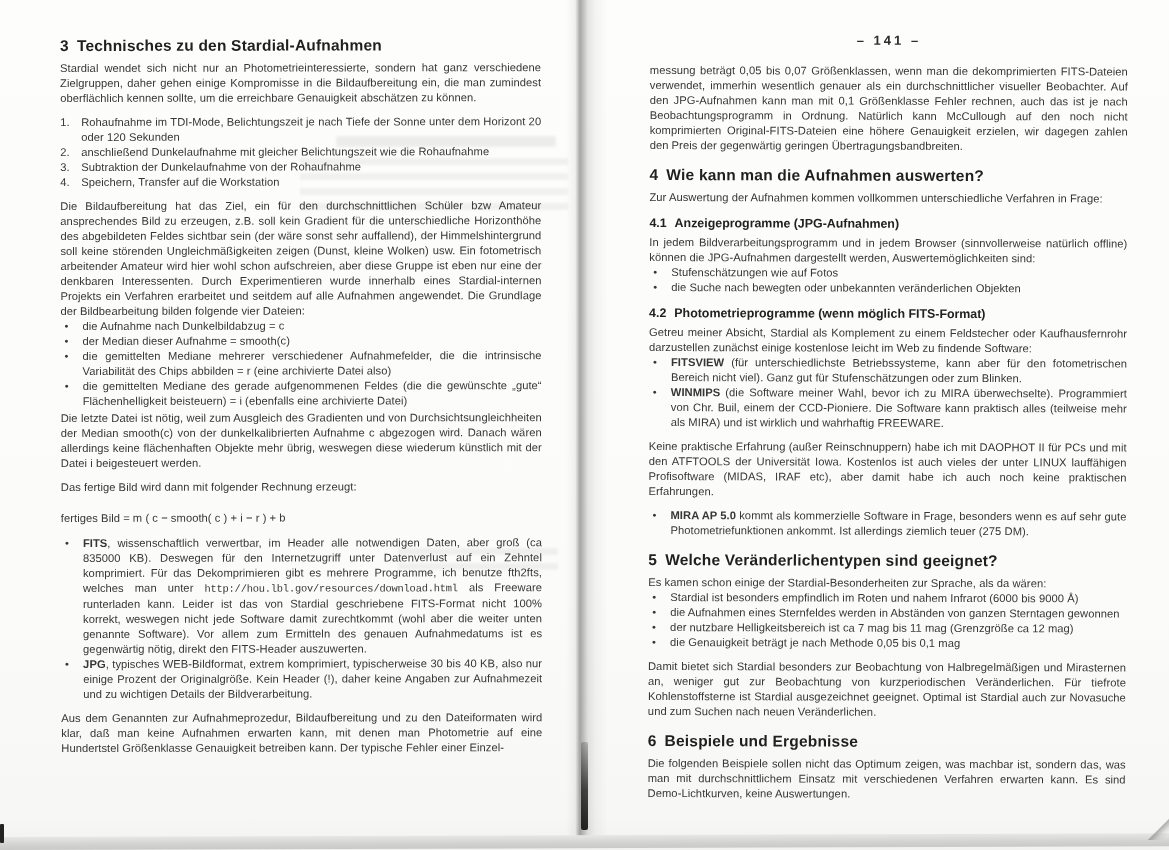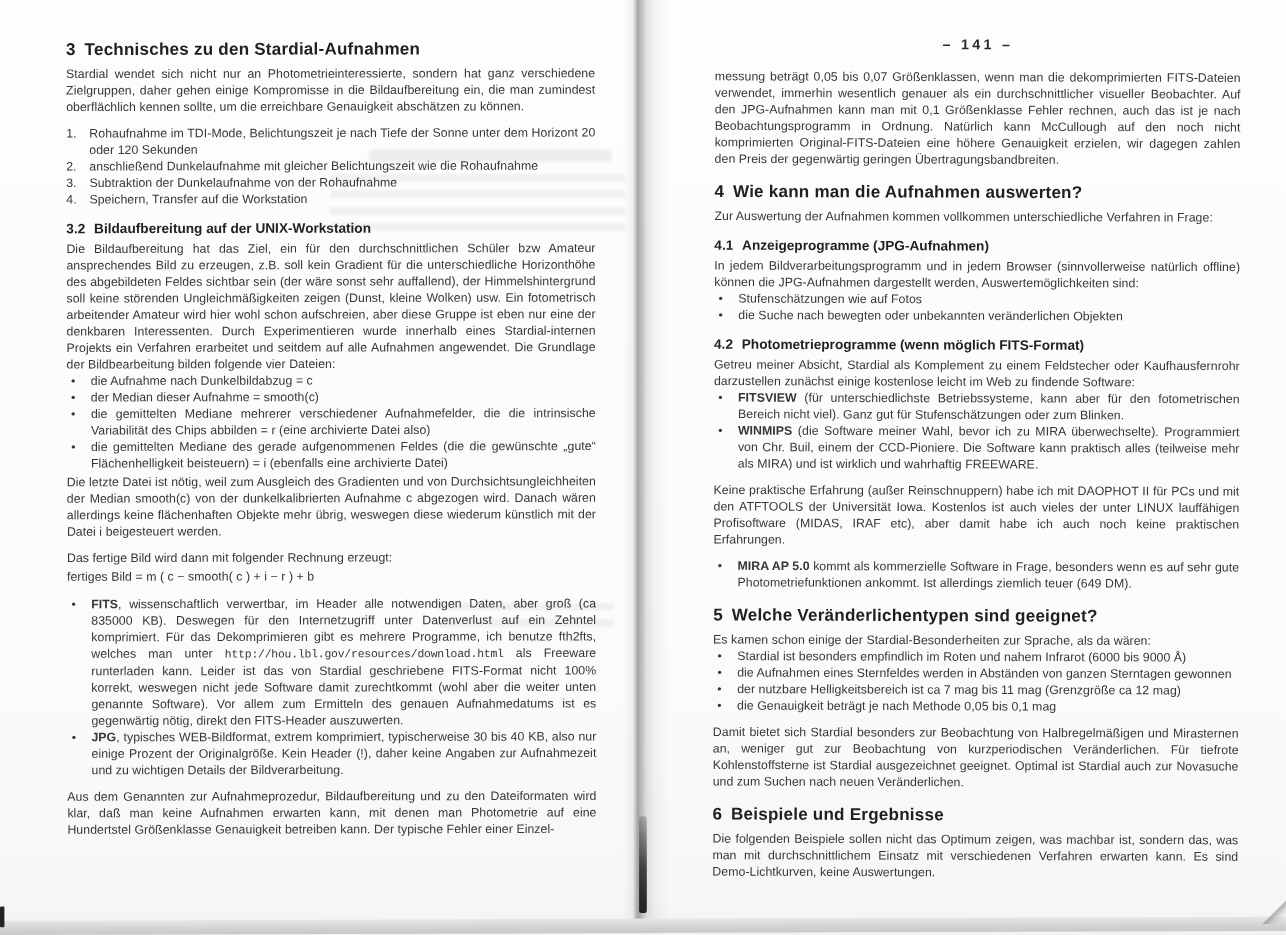--- a/index.html
+++ b/index.html
@@ -81,42 +81,41 @@
       <div class="li">
           <span class="marker num">3.</span>
           <div class="li-text body-text">Subtraktion der Dunkelaufnahme von der Rohaufnahme</div>
         </div>
       <div class="li">
           <span class="marker num">4.</span>
           <div class="li-text body-text">Speichern, Transfer auf die Workstation</div>
         </div>
     </div>
 
-    <div class="h-sub"><span class="no">3.2</span><span>Bildaufbereitung auf der UNIX-Workstation</span></div>
     <p class="body-text" style="margin-bottom:0;">Die Bildaufbereitung hat das Ziel, ein für den durchschnittlichen Schüler bzw Amateur ansprechendes Bild zu erzeugen, z.B. soll kein Gradient für die unterschiedliche Horizonthöhe des abgebildeten Feldes sichtbar sein (der wäre sonst sehr auffallend), der Himmelshintergrund soll keine störenden Ungleichmäßigkeiten zeigen (Dunst, kleine Wolken) usw. Ein fotometrisch arbeitender Amateur wird hier wohl schon aufschreien, aber diese Gruppe ist eben nur eine der denkbaren Interessenten. Durch Experimentieren wurde innerhalb eines Stardial-internen Projekts ein Verfahren erarbeitet und seitdem auf alle Aufnahmen angewendet. Die Grundlage der Bildbearbeitung bilden folgende vier Dateien:</p>
     <div class="list tight">
       <div class="li">
           <span class="marker">•</span>
           <div class="li-text body-text">die Aufnahme nach Dunkelbildabzug = c</div>
         </div>
       <div class="li">
           <span class="marker">•</span>
           <div class="li-text body-text">der Median dieser Aufnahme = smooth(c)</div>
         </div>
       <div class="li">
           <span class="marker">•</span>
           <div class="li-text body-text">die gemittelten Mediane mehrerer verschiedener Aufnahmefelder, die die intrinsische Variabilität des Chips abbilden = r (eine archivierte Datei also)</div>
         </div>
       <div class="li">
           <span class="marker">•</span>
           <div class="li-text body-text">die gemittelten Mediane des gerade aufgenommenen Feldes (die die gewünschte „gute“ Flächenhelligkeit beisteuern) = i  (ebenfalls eine archivierte Datei)</div>
         </div>
     </div>
     <p class="body-text">Die letzte Datei ist nötig, weil zum Ausgleich des Gradienten und von Durchsichtsungleichheiten der Median smooth(c) von der dunkelkalibrierten Aufnahme c abgezogen wird. Danach wären allerdings keine flächenhaften Objekte mehr übrig, weswegen diese wiederum künstlich mit der Datei i beigesteuert werden.</p>
-    <p class="body-text" style="margin-bottom:2px;">Das fertige Bild wird dann mit folgender Rechnung erzeugt:</p>
+    <p class="body-text" style="margin-bottom:16px;">Das fertige Bild wird dann mit folgender Rechnung erzeugt:</p>
     <div class="body-text formula">fertiges Bild = m ( c − smooth( c ) + i − r ) + b</div>
     <div class="list">
       <div class="li">
         <span class="marker">•</span>
         <div class="li-text body-text"><span class="b">FITS</span><span>, wissenschaftlich verwertbar, im Header alle notwendigen Daten, aber groß (ca 835000 KB). Deswegen für den Internetzugriff unter Datenverlust auf ein Zehntel komprimiert. Für das Dekomprimieren gibt es mehrere Programme, ich benutze fth2fts, welches man unter </span><span class="mono">http://hou.lbl.gov/resources/download.html</span><span> als Freeware runterladen kann. Leider ist das von Stardial geschriebene FITS-Format nicht 100% korrekt, weswegen nicht jede Software damit zurechtkommt (wohl aber die weiter unten genannte Software). Vor allem zum Ermitteln des genauen Aufnahmedatums ist es gegenwärtig nötig, direkt den FITS-Header auszuwerten.</span></div>
       </div>
       <div class="li">
         <span class="marker">•</span>
         <div class="li-text body-text"><span class="b">JPG</span><span>, typisches WEB-Bildformat, extrem komprimiert, typischerweise 30 bis 40 KB, also nur einige Prozent der Originalgröße. Kein Header (!), daher keine Angaben zur Aufnahmezeit und zu wichtigen Details der Bildverarbeitung.</span></div>
       </div>
@@ -154,21 +153,21 @@
       </div>
       <div class="li">
         <span class="marker">•</span>
         <div class="li-text body-text"><span class="b">WINMIPS</span><span> (die Software meiner Wahl, bevor ich zu MIRA überwechselte). Programmiert von Chr. Buil, einem der CCD-Pioniere. Die Software kann praktisch alles (teilweise mehr als MIRA) und ist wirklich und wahrhaftig FREEWARE.</span></div>
       </div>
     </div>
     <p class="body-text">Keine praktische Erfahrung (außer Reinschnuppern) habe ich mit DAOPHOT II für PCs und mit den ATFTOOLS der Universität Iowa. Kostenlos ist auch vieles der unter LINUX lauffähigen Profisoftware (MIDAS, IRAF etc), aber damit habe ich auch noch keine praktischen Erfahrungen.</p>
     <div class="list">
       <div class="li">
         <span class="marker">•</span>
-        <div class="li-text body-text"><span class="b">MIRA AP 5.0</span><span> kommt als kommerzielle Software in Frage, besonders wenn es auf sehr gute Photometriefunktionen ankommt. Ist allerdings ziemlich teuer (649 DM).</span></div>
+        <div class="li-text body-text"><span class="b">MIRA AP 5.0</span><span> kommt als kommerzielle Software in Frage, besonders wenn es auf sehr gute Photometriefunktionen ankommt. Ist allerdings ziemlich teuer (275 DM).</span></div>
       </div>
     </div>
 
     <div class="h-big"><span class="no">5</span><span>Welche Veränderlichentypen sind geeignet?</span></div>
     <p class="body-text" style="margin-bottom:0;">Es kamen schon einige der Stardial-Besonderheiten zur Sprache, als da wären:</p>
     <div class="list">
       <div class="li">
           <span class="marker">•</span>
           <div class="li-text body-text">Stardial ist besonders empfindlich im Roten und nahem Infrarot (6000 bis 9000 Å)</div>
         </div>

